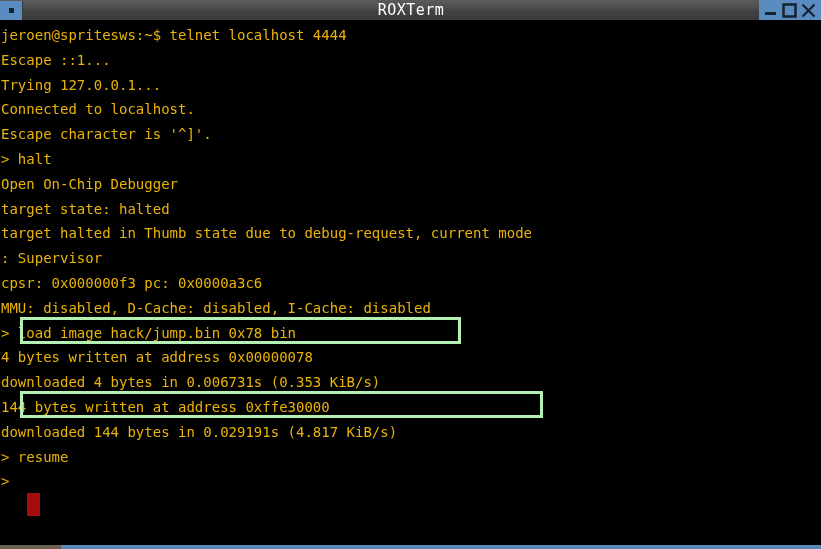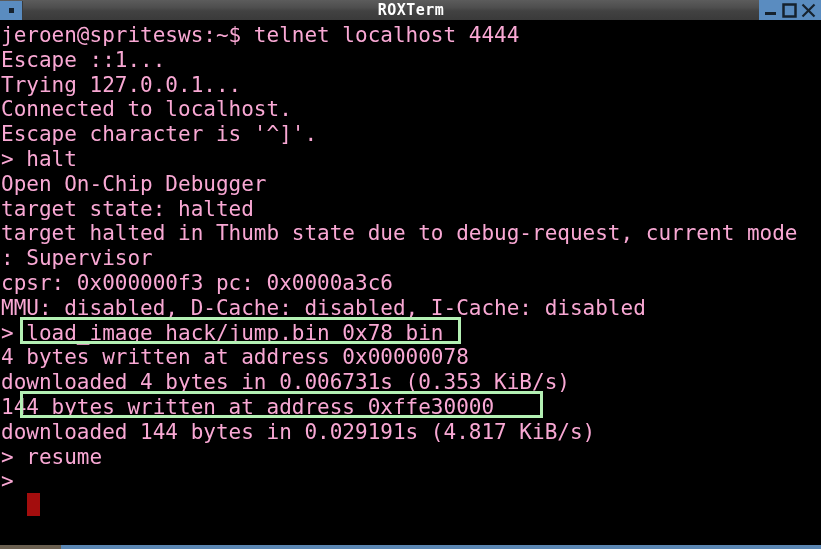--- a/index.html
+++ b/index.html
@@ -63,21 +63,21 @@
     background: #16222e;
     display: block;
   }
 
   #title-text {
     flex: 1 1 auto;
     text-align: center;
     color: #ffffff;
     font-family: "DejaVu Sans Mono", "Liberation Mono", monospace;
     font-size: 15px;
-    font-weight: bold;
+    font-weight: normal;
     letter-spacing: 0.5px;
     line-height: 20px;
     white-space: nowrap;
     overflow: hidden;
     
     padding-left: 40px;
   }
 
   #win-buttons {
     flex: 0 0 auto;
@@ -104,23 +104,23 @@
     height: 527px;
     background: #000000;
     box-sizing: border-box;
     padding: 3px 0 0 1px;
     overflow: hidden;
   }
   .tline {
     position: relative;
     height: 24.8px;
     line-height: 24.8px;
-    color: #f9a8d4;
+    color: #eab308;
     font-family: "DejaVu Sans Mono", "Liberation Mono", monospace;
-    font-size: 21px;
+    font-size: 14px;
     letter-spacing: 0px;
     white-space: pre;
     overflow: visible;
   }
   .tline .txt { display: inline; }
 
   
   .hl-box {
     position: absolute;
     border: 3px solid #b4f0b4;

